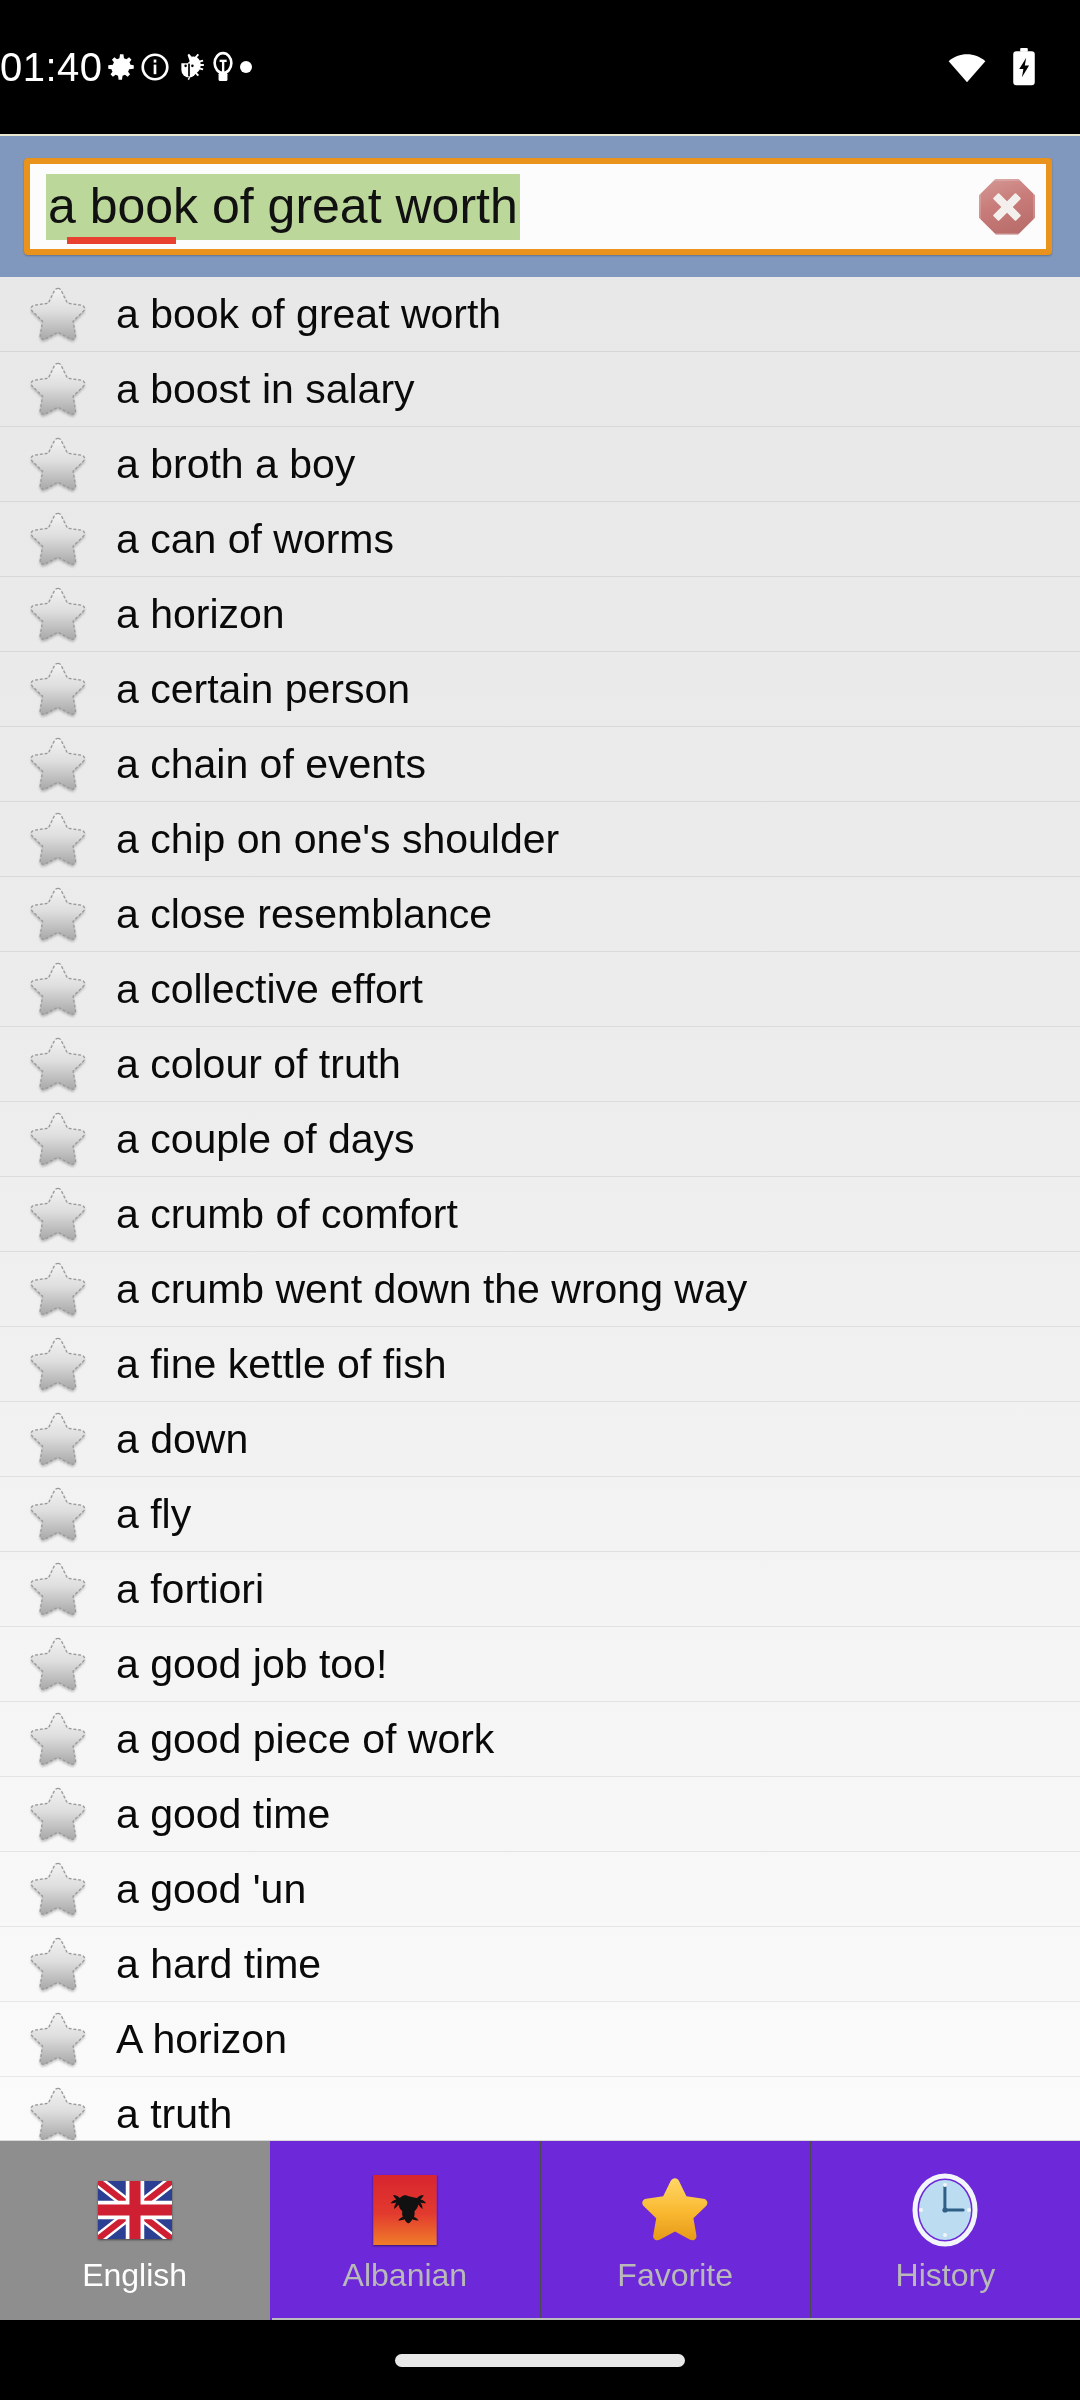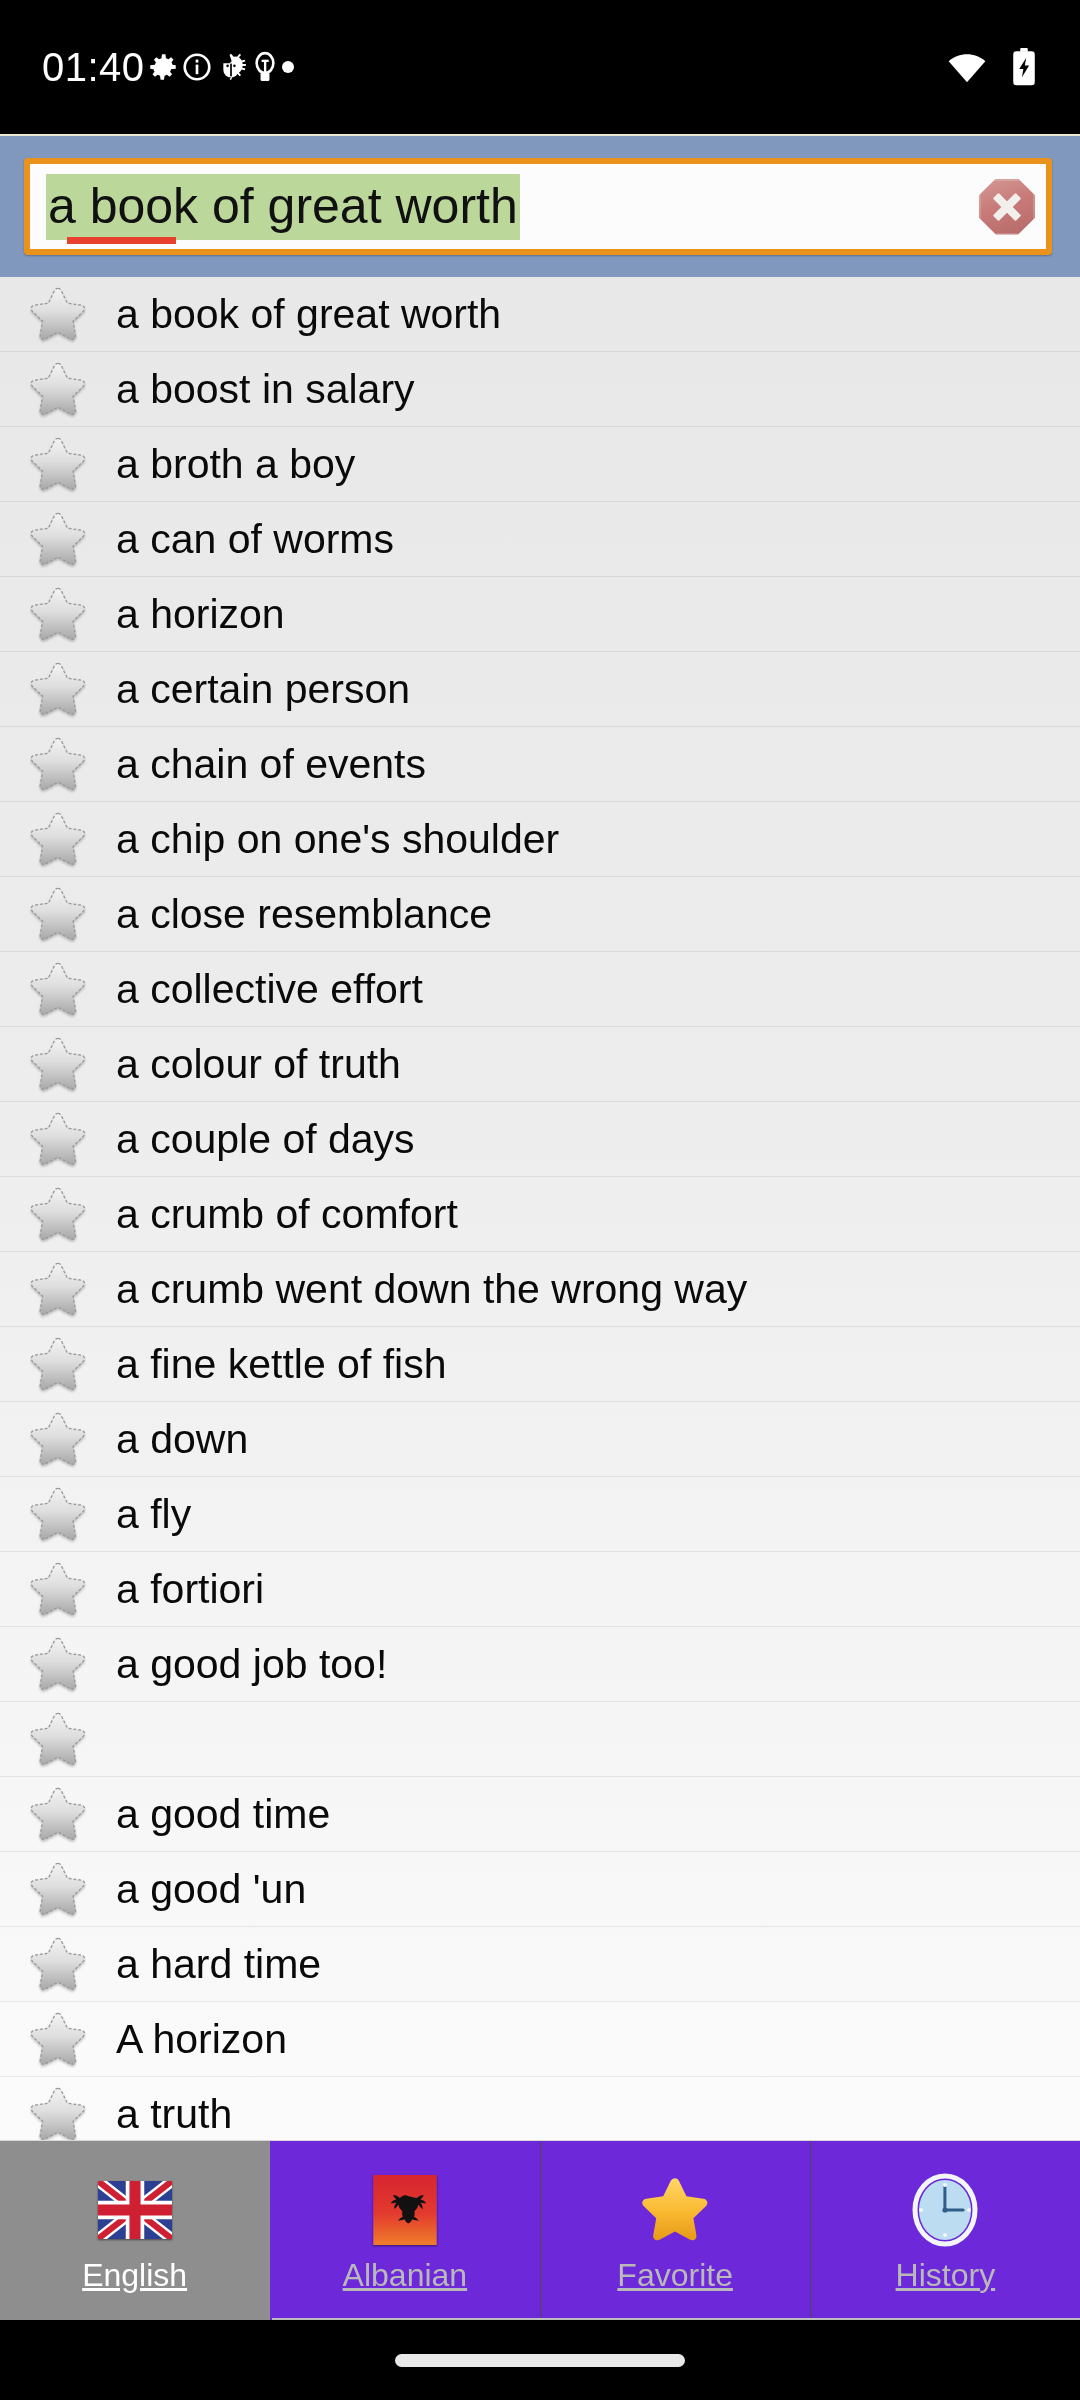--- a/index.html
+++ b/index.html
@@ -9,21 +9,21 @@
     font-family:"Liberation Sans", sans-serif;
     overflow:hidden;
   }
   #screen { position:relative; width:1080px; height:2400px; background:#000; }
 
   
   #statusbar {
     position:absolute; top:0; left:0; width:1080px; height:134px;
     background:#000; display:flex; align-items:center;
   }
-  #sb-left { display:flex; align-items:center; padding-left:42px; gap:1px; }
+  #sb-left { display:flex; align-items:center; gap:1px; }
   #sb-clock { color:#fff; font-size:40px; letter-spacing:.5px; font-family:"Liberation Sans", sans-serif; }
   .sb-ic { display:block; }
   #sb-right { position:absolute; right:42px; display:flex; align-items:center; gap:22px; }
 
   
   #searchpanel {
     position:absolute; top:134px; left:0; width:1080px; height:143px;
     background:#8098bd;
     border-top:2px solid #e9e7cf;
     display:flex; align-items:center; justify-content:center;
@@ -106,21 +106,21 @@
   .tab {
     flex:1 1 0; position:relative;
     display:flex; flex-direction:column; align-items:center; justify-content:center;
     gap:4px;
     border-right:1px solid #4a4a4a;
     background:#6d28d9;
   }
   .tab:last-child { border-right:none; }
   .tab.selected { background:#8e8e8e; border-right:1px solid #8e8e8e; }
   .tab-ico { height:78px; display:flex; align-items:center; justify-content:center; }
-  .tab-label { font-size:32px; color:#b9b9b9; line-height:1; padding-top:6px;text-decoration:underline; }
+  .tab-label { font-size:32px; color:#b9b9b9; line-height:1; padding-top:6px; }
   .tab.selected .tab-label { color:#ffffff; }
 
   
   .flag-uk { width:74px; height:58px; display:block; box-shadow:0 1px 2px rgba(0,0,0,.5); }
   .flag-al { width:64px; height:70px; display:block; box-shadow:0 1px 2px rgba(0,0,0,.5); }
 
   #tab-underline {
     position:absolute; top:2318px; left:272px; width:808px; height:4px;
     background:#bdbdbd;
   }
@@ -486,20 +486,21 @@
     <defs>
       <linearGradient id="gs" x1="0" y1="0" x2="0" y2="1">
         <stop offset="0%" stop-color="#f3f3f3"></stop>
         <stop offset="45%" stop-color="#dedede"></stop>
         <stop offset="100%" stop-color="#a9a9a9"></stop>
       </linearGradient>
     </defs>
     <path d="M32 3.5c1.6 0 2.6.9 3.3 2.3l6.4 13 14.3 2.1c1.7.25 2.9 1.1 3.3 2.6.45 1.6-.2 2.8-1.4 4l-10.3 10 2.5 14.2c.3 1.7-.15 3-1.5 3.9-1.35.9-2.7.7-4.2-.1L32 48.8l-12.7 6.7c-1.5.8-2.85 1-4.2.1-1.35-.9-1.8-2.2-1.5-3.9l2.5-14.2-10.3-10c-1.2-1.2-1.85-2.4-1.4-4 .4-1.5 1.6-2.35 3.3-2.6l14.3-2.1 6.4-13C29.4 4.4 30.4 3.5 32 3.5z" fill="url(#gs)" stroke="#9a9a9a" stroke-width="1.4" stroke-dasharray="3 2"></path>
   </svg>
         </span>
+        <span class="label">a good piece of work</span>
       </div>
       <div class="row">
         <span class="star-cell">
           <svg class="star" viewBox="0 0 64 61">
     <defs>
       <linearGradient id="gs" x1="0" y1="0" x2="0" y2="1">
         <stop offset="0%" stop-color="#f3f3f3"></stop>
         <stop offset="45%" stop-color="#dedede"></stop>
         <stop offset="100%" stop-color="#a9a9a9"></stop>
       </linearGradient>

